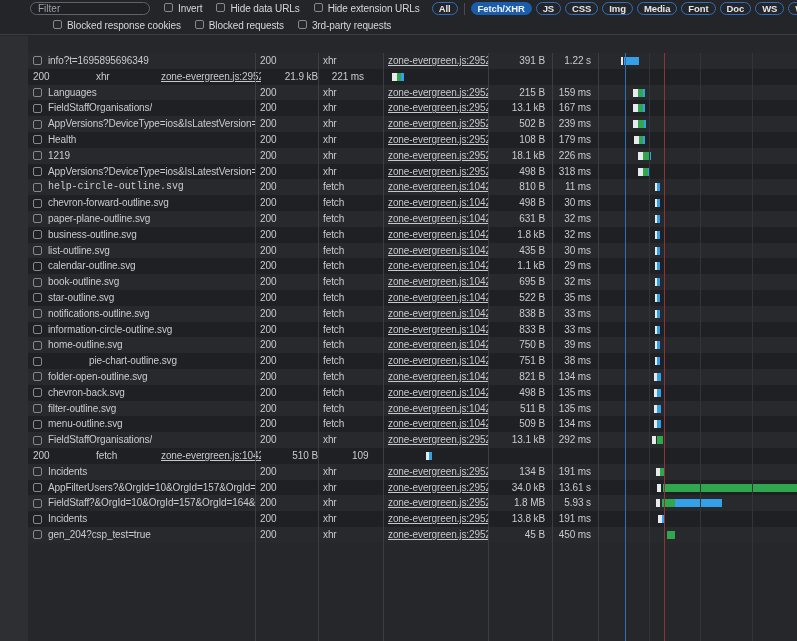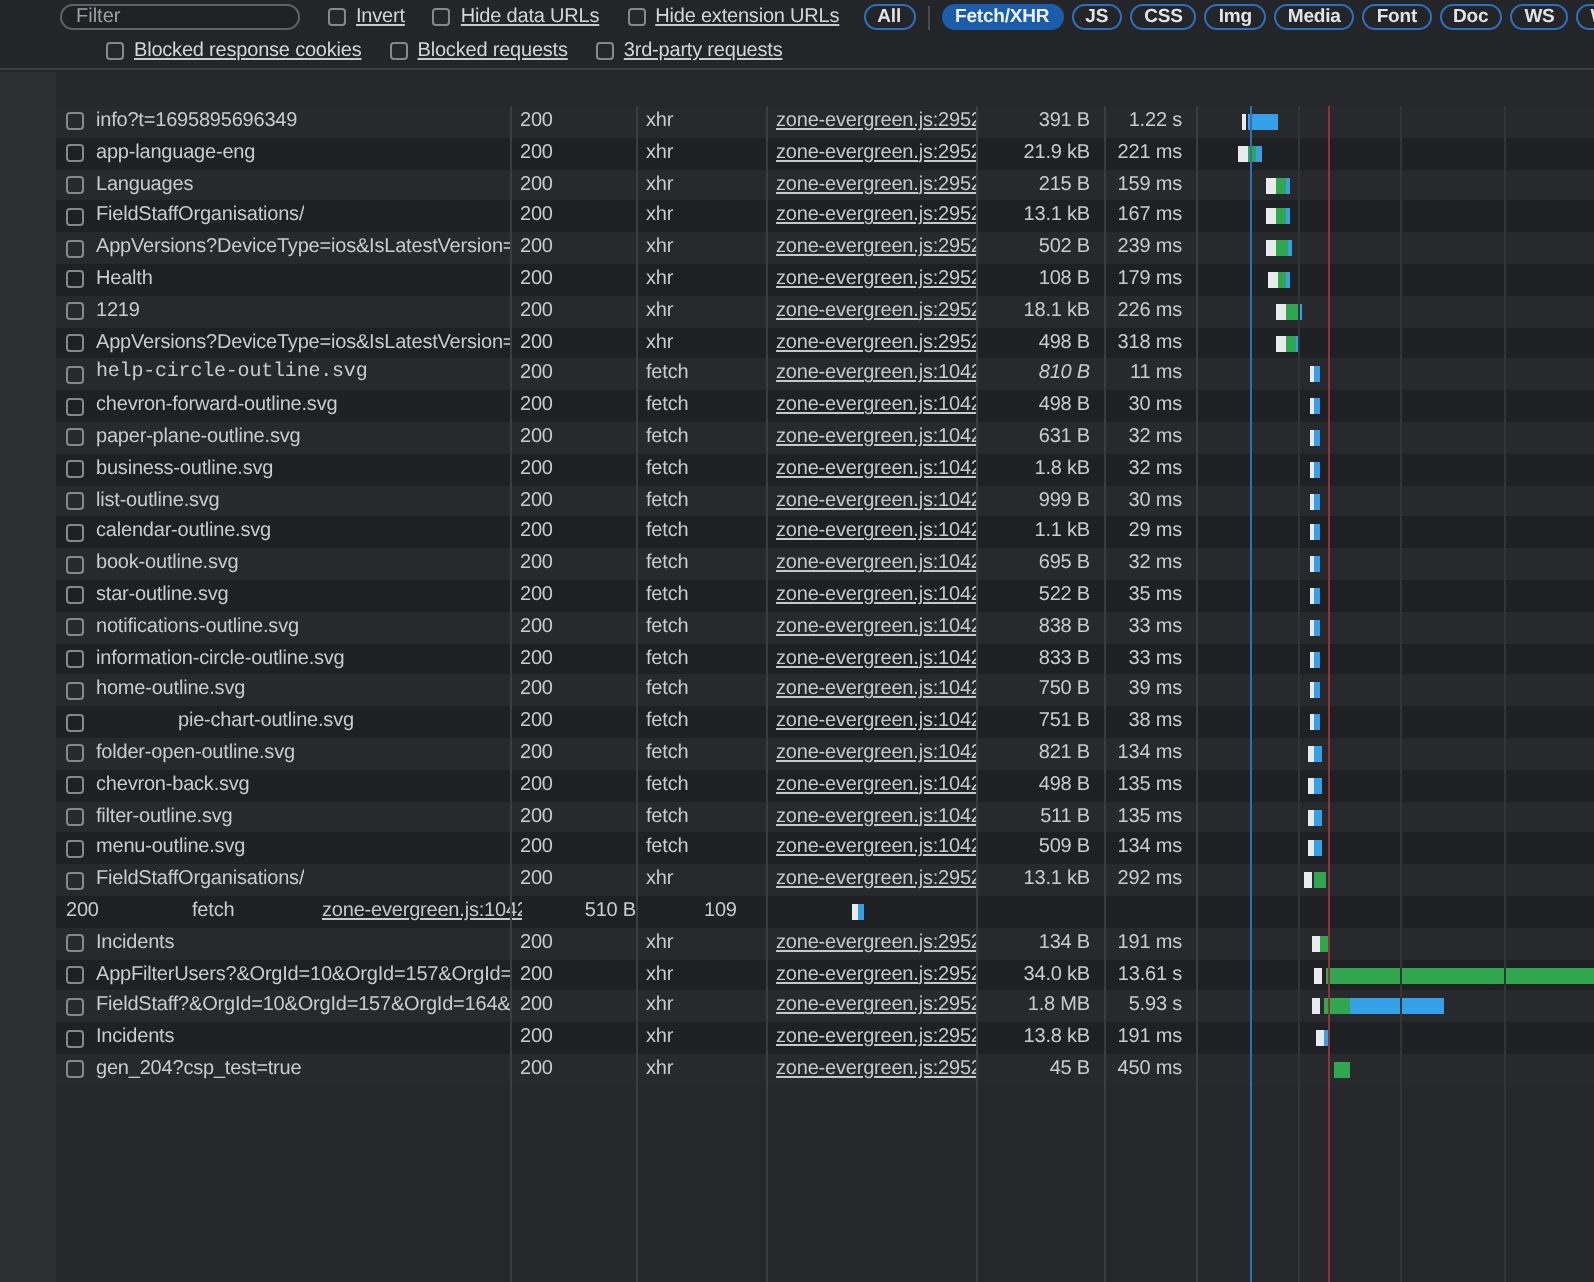--- a/index.html
+++ b/index.html
@@ -12,21 +12,21 @@
   .toolbar { position:absolute; left:0; top:0; width:797px; height:35px;
     background:#242528; border-bottom:1px solid #3c3d40; }
   .tb-row1 { position:absolute; left:0; top:0; width:797px; height:17px;
     display:flex; align-items:center; }
   .tb-row2 { position:absolute; left:0; top:17px; width:797px; height:17px;
     display:flex; align-items:center; }
   .filter-input { margin-left:30px; width:120px; height:13px; background:#202124;
     border:1px solid #5f6368; border-radius:7px; color:#c9cbce; font-size:10px;
     padding:0 7px; font-family:"Liberation Sans", sans-serif; outline:none; }
   .filter-input::placeholder { color:#9aa0a6; }
-  .cb-group { display:flex; align-items:center; margin-left:14px; gap:5px; cursor:default;text-decoration:underline; }
+  .cb-group { display:flex; margin-left:14px; gap:5px; cursor:default; }
   .cb-box { width:9px; height:9px; border:1px solid #85898d; border-radius:2px;
     background:#26272a; flex:0 0 auto; }
   .cb-label { color:#d4d6d9; white-space:nowrap; }
   .pills { display:flex; align-items:center; gap:4px; margin-left:12px; }
   .pill { height:13px; line-height:11px; padding:0 6px; border:1px solid #2e6fc0;
     border-radius:7px; color:#e2e4e7; font-weight:700; font-size:9.5px;
     background:transparent; white-space:nowrap; cursor:default; }
   .pill.active { background:#1b5cab; border-color:#1b5cab; color:#eef3fa; }
   .pill-divider { width:1px; height:12px; background:#4a4b4e; margin:0 2px; }
   .tb-row2 .cb-group:first-child { margin-left:53px; }
@@ -146,24 +146,20 @@
           <div class="cell num" style="width: 46px;">1.22 s</div>
           <div class="cell wf-cell" style="width: 199px;">
             <div class="wf-bar" style="left: 23px;">
               <span class="wf-seg" style="width: 2px; background: rgb(233, 234, 237);"></span>
               <span class="wf-seg" style="width: 1px; background: transparent;"></span>
               <span class="wf-seg" style="width: 15px; background: rgb(52, 160, 232);"></span>
             </div>
           </div>
         </div>
         <div class="row even">
-          <div class="cell name-cell" style="width: 227px;">
-            <span class="cb-box"></span>
-            <span style="overflow: hidden; white-space: nowrap;">app-language-eng</span>
-          </div>
           <div class="cell" style="width: 63px;">200</div>
           <div class="cell" style="width: 65px;">xhr</div>
           <div class="cell" style="width: 105px;"><span class="initiator">zone-evergreen.js:2952</span></div>
           <div class="cell num" style="width: 64px;">21.9 kB</div>
           <div class="cell num" style="width: 46px;">221 ms</div>
           <div class="cell wf-cell" style="width: 199px;">
             <div class="wf-bar" style="left: 21px;">
               <span class="wf-seg" style="width: 5px; background: rgb(233, 234, 237);"></span>
               <span class="wf-seg" style="width: 4px; background: rgb(48, 166, 78);"></span>
               <span class="wf-seg" style="width: 3px; background: rgb(52, 160, 232);"></span>
@@ -279,21 +275,21 @@
           </div>
         </div>
         <div class="row odd">
           <div class="cell name-cell" style="width: 227px;">
             <span class="cb-box"></span>
             <span style="overflow: hidden; white-space: nowrap; font-family: Liberation Mono, monospace;">help-circle-outline.svg</span>
           </div>
           <div class="cell" style="width: 63px;">200</div>
           <div class="cell" style="width: 65px;">fetch</div>
           <div class="cell" style="width: 105px;"><span class="initiator">zone-evergreen.js:1042</span></div>
-          <div class="cell num" style="width: 64px; font-style: italic;">810 B</div>
+          <div class="cell num" style="width: 64px;">810 B</div>
           <div class="cell num" style="width: 46px;">11 ms</div>
           <div class="cell wf-cell" style="width: 199px;">
             <div class="wf-bar" style="left: 57px;">
               <span class="wf-seg" style="width: 2px; background: rgb(233, 234, 237);"></span>
               <span class="wf-seg" style="width: 3px; background: rgb(52, 160, 232);"></span>
             </div>
           </div>
         </div>
         <div class="row even">
           <div class="cell name-cell" style="width: 227px;">
@@ -347,21 +343,21 @@
           </div>
         </div>
         <div class="row odd">
           <div class="cell name-cell" style="width: 227px;">
             <span class="cb-box"></span>
             <span style="overflow: hidden; white-space: nowrap;">list-outline.svg</span>
           </div>
           <div class="cell" style="width: 63px;">200</div>
           <div class="cell" style="width: 65px;">fetch</div>
           <div class="cell" style="width: 105px;"><span class="initiator">zone-evergreen.js:1042</span></div>
-          <div class="cell num" style="width: 64px;">999 B</div>
+          <div class="cell num" style="width: 64px;">435 B</div>
           <div class="cell num" style="width: 46px;">30 ms</div>
           <div class="cell wf-cell" style="width: 199px;">
             <div class="wf-bar" style="left: 57px;">
               <span class="wf-seg" style="width: 2px; background: rgb(233, 234, 237);"></span>
               <span class="wf-seg" style="width: 3px; background: rgb(52, 160, 232);"></span>
             </div>
           </div>
         </div>
         <div class="row even">
           <div class="cell name-cell" style="width: 227px;">

